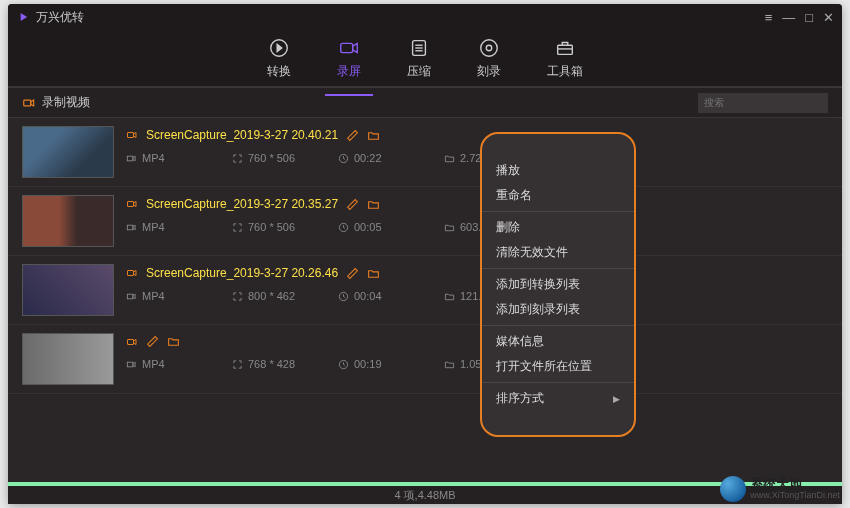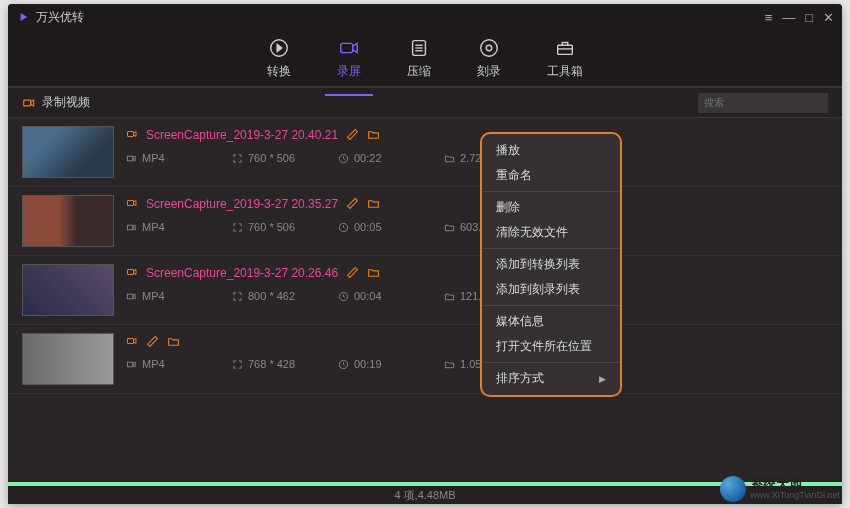--- a/index.html
+++ b/index.html
@@ -20,27 +20,27 @@
 .subheader .sub-title { color: #ccc; flex: 1; }
 .search-box { width: 130px; height: 20px; background: #3a3537; border: none; color: #888; padding: 0 6px; font-size: 10px; }
 .list { flex: 1; overflow: hidden; background: #2a2628; }
 .row { display: flex; padding: 8px 14px; border-bottom: 1px solid #353032; gap: 12px; align-items: flex-start; }
 .thumb { width: 92px; height: 52px; background: #444; flex-shrink: 0; border: 1px solid #555; position: relative; overflow: hidden; }
 .thumb .t1 { position:absolute; inset:0; background: linear-gradient(135deg,#4a6a8a 30%,#2a3a4a 70%); }
 .thumb .t2 { position:absolute; inset:0; background: linear-gradient(90deg,#8a4a3a 40%,#3a2a2a 60%); }
 .thumb .t3 { position:absolute; inset:0; background: linear-gradient(45deg,#2a2a4a,#5a4a6a); }
 .thumb .t4 { position:absolute; inset:0; background: linear-gradient(90deg,#6a6a6a,#9a9a9a); }
 .row-body { flex: 1; display: flex; flex-direction: column; gap: 10px; padding-top: 2px; }
-.row-title { display: flex; gap: 8px; color: #ec4899; }
+.row-title { display: flex; align-items: center; gap: 8px; color: #fde047; }
 .row-title .cam-icon { color: #e67e22; }
 .row-title .edit-icon, .row-title .folder-icon { color: #e67e22; cursor: pointer; }
 .row-meta { display: flex; gap: 36px; color: #888; font-size: 11px; align-items: center; }
 .meta-item { display: flex; align-items: center; gap: 5px; min-width: 70px; }
 .statusbar { height: 22px; display: flex; align-items: center; justify-content: center; background: #252123; color: #888; font-size: 11px; border-top: 4px solid #86efac; }
-.context-menu { position: absolute; top: 132px; left: 480px; width: 142px; background: #353032; border: 2px solid #e67e22; border-radius: 10px; padding: 4px 0; color: #ddd; font-size: 12px; z-index: 10; }
+.context-menu { position: absolute; top: 132px; left: 480px; width: 156px; background: #353032; border: 2px solid #e67e22; border-radius: 18px; padding: 24px 0; color: #ddd; font-size: 12px; z-index: 10; }
 .context-menu .mi { padding: 4px 14px; cursor: pointer; display: flex; align-items: center; justify-content: space-between; }
 .context-menu .sep { height: 1px; background: #4a4547; margin: 3px 0; }
 .context-menu .arrow { font-size: 9px; color: #aaa; }
 .watermark { position: absolute; bottom: 6px; right: 10px; display: flex; align-items: center; gap: 4px; font-size: 11px; color: #333; z-index: 20; }
 .watermark .globe { width: 26px; height: 26px; border-radius: 50%; background: radial-gradient(circle at 30% 30%, #5ad, #048); }
 .watermark .wm-text { line-height: 1.1; }
 .watermark .wm-text .cn { font-weight: bold; font-size: 13px; color: #222; }
 .watermark .wm-text .url { font-size: 9px; color: #555; }
 svg { display: block; }
 </style>

